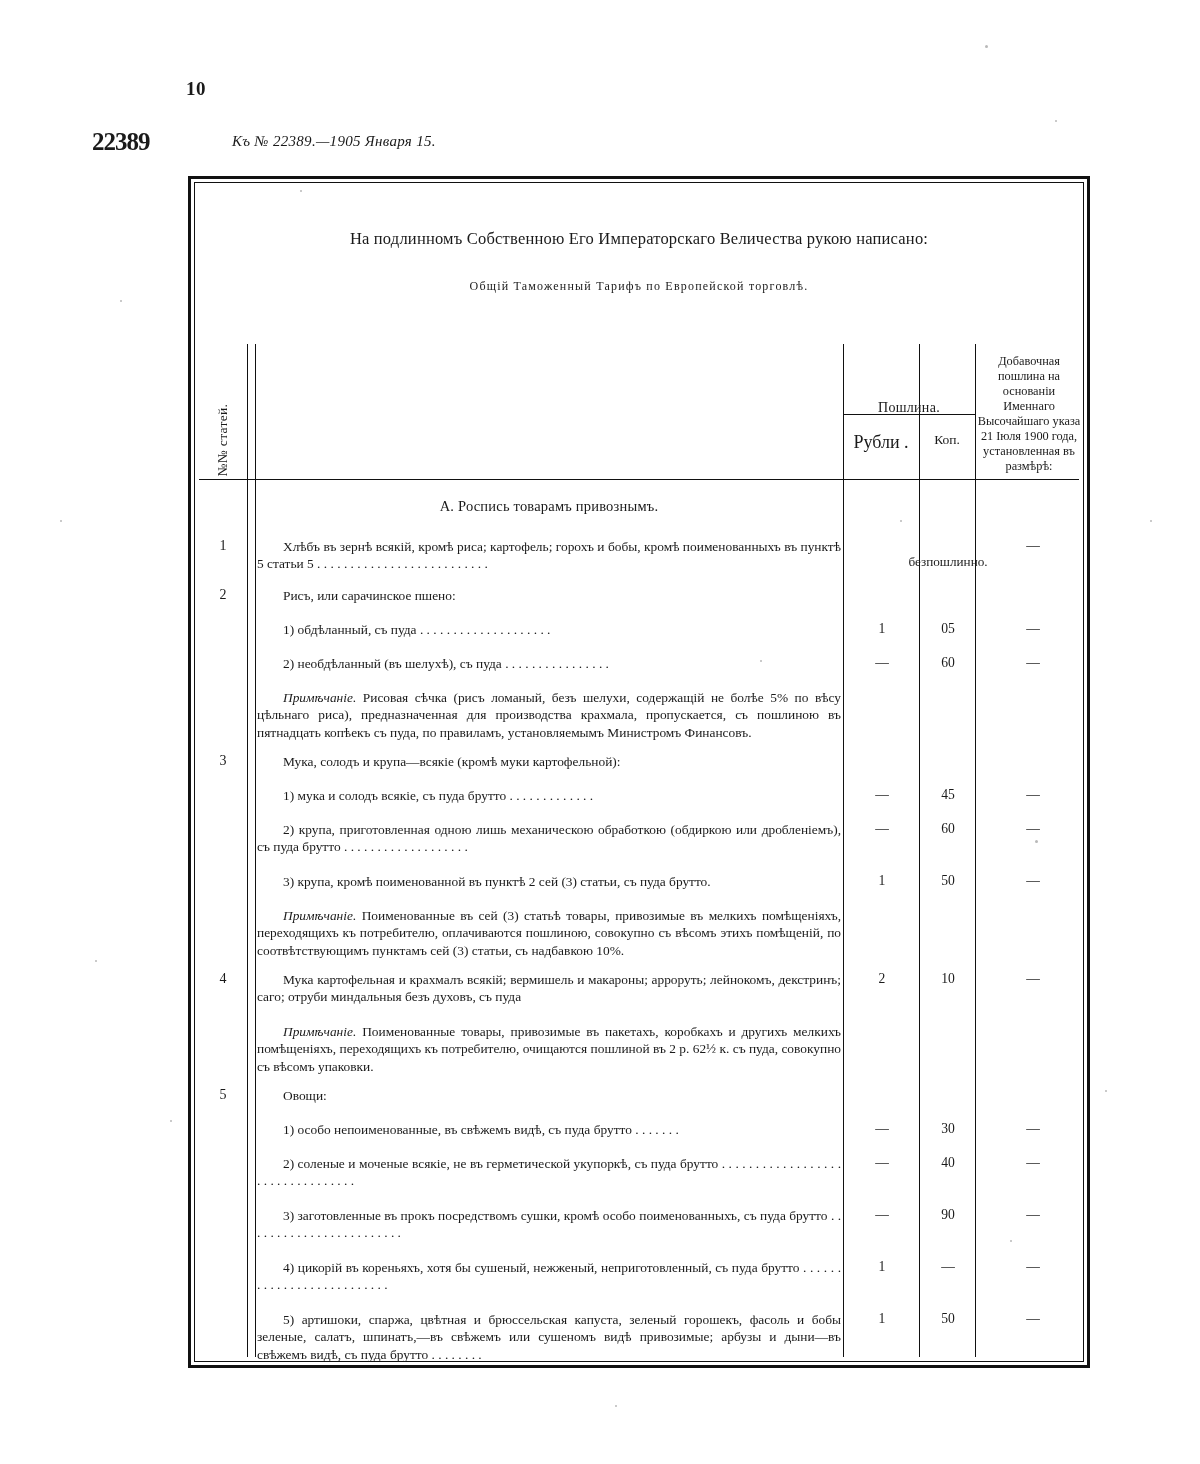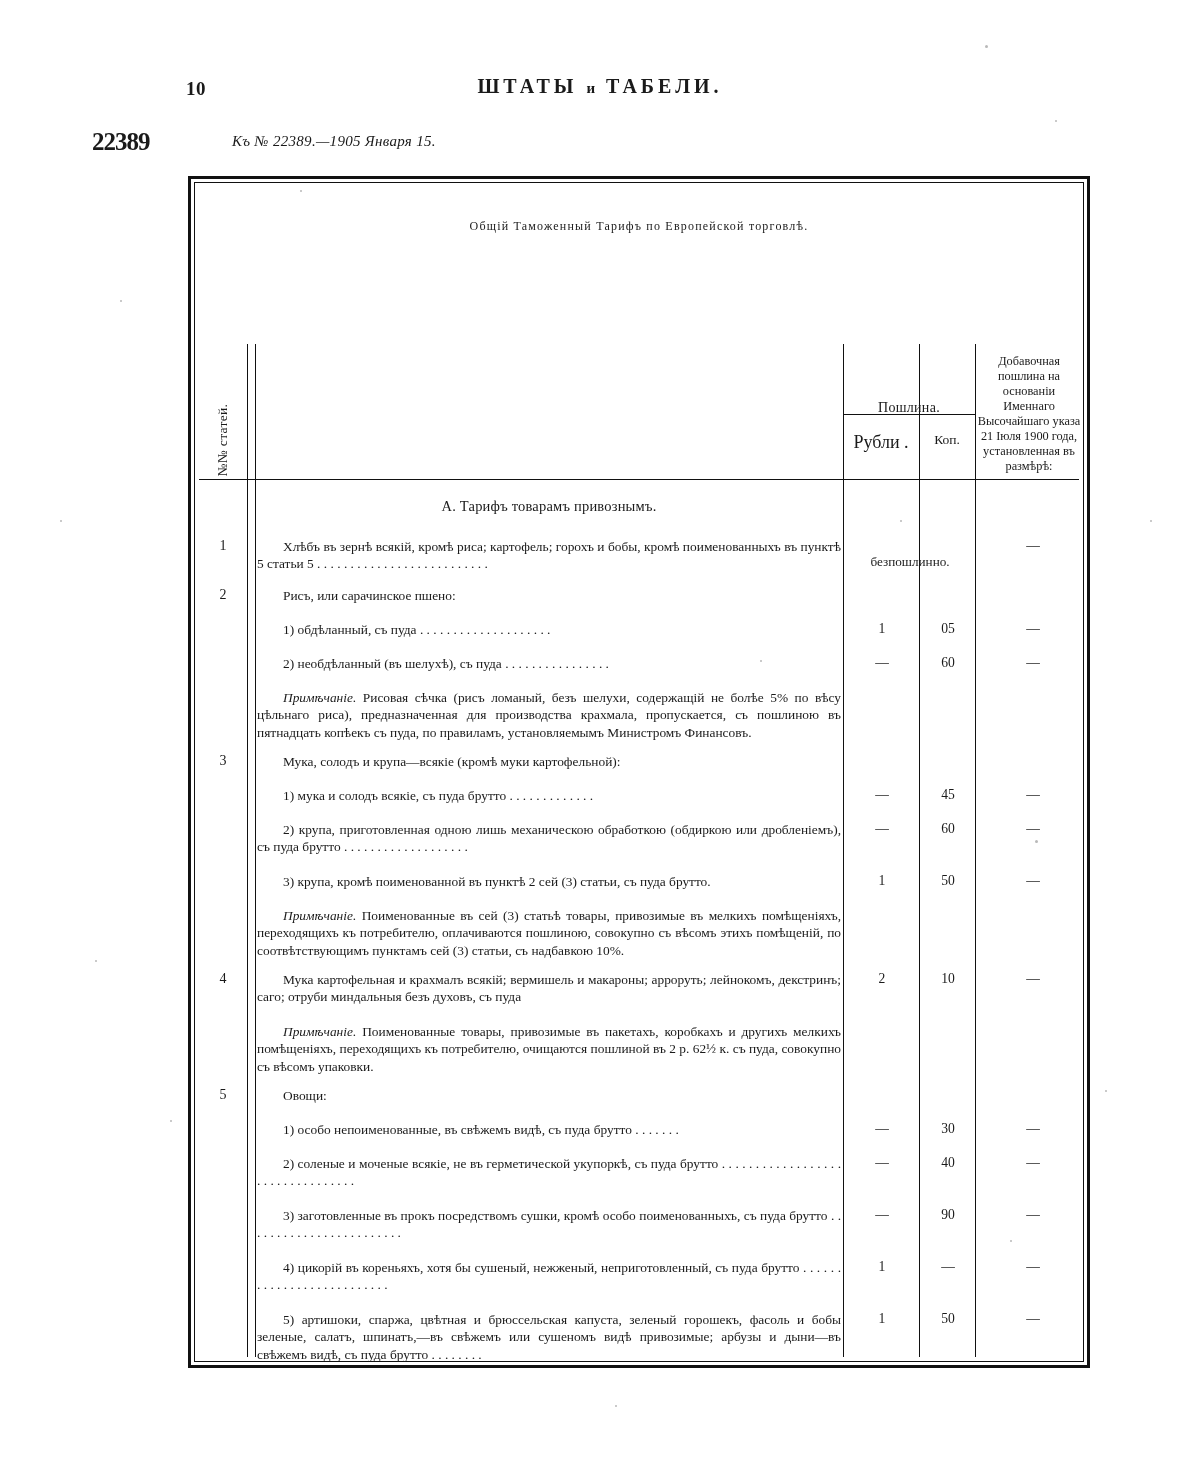--- a/index.html
+++ b/index.html
@@ -238,33 +238,29 @@
   }
   .speck { position: absolute; background: #b9b9b9; border-radius: 50%; }
 </style>
 </head>
 <body>
 
 <div class="page">
 
   <div class="folio">10</div>
 
-  <div class="running-head">
-    <span>ШТАТЫ</span>
-    <span class="sm">и</span>
-    <span>ТАБЕЛИ.</span>
-  </div>
 
   <div class="doc-number">22389</div>
   <div class="doc-ref">Къ № 22389.—1905 Января 15.</div>
 
   <div class="frame">
     <div class="frame-inner">
 
       <div class="preamble">
+        <div class="pre-line1">На подлинномъ Собственною Его Императорскаго Величества рукою написано:</div>
         <div class="pre-title">Общій Таможенный Тарифъ по Европейской торговлѣ.</div>
       </div>
 
       <div class="tbl">
         <div class="vr vr-a"></div>
         <div class="vr vr-b"></div>
         <div class="vr vr-c"></div>
         <div class="vr vr-d"></div>
         <div class="vr vr-e"></div>
         <div class="hr1"></div>
@@ -272,25 +268,25 @@
 
         <div class="col-no-label">
           <span>№№ статей.</span>
         </div>
         <div class="th-duty">Пошлина.</div>
         <div class="th-rub">Рубли .</div>
         <div class="th-kop">Коп.</div>
         <div class="th-extra">Добавочная пошлина на основаніи Именнаго Высочайшаго указа 21 Іюля 1900 года, установленная въ размѣрѣ:</div>
 
         <div class="body" id="rows">
-          <div class="section-head" style="top:18px">А. Тарифъ товарамъ привознымъ.</div>
+          <div class="section-head" style="top:18px">А. Роспись товарамъ привознымъ.</div>
         <div class="row" style="top: 58px;">
               <div class="cell-no">1</div>
               <div class="cell-text"><span class="ind"></span>Хлѣбъ въ зернѣ всякій, кромѣ риса; картофель; горохъ и бобы, кромѣ поименованныхъ въ пунктѣ 5 статьи 5 . . . . . . . . . . . . . . . . . . . . . . . . . .</div>
-              <div class="free-span" style="top: 16px;">безпошлинно.</div>
+              <div class="free-span" style="top: 16px; padding-left: 38px;">безпошлинно.</div>
               <div class="cell-extra">—</div>
             </div>
             <div class="row" style="top: 107px;">
               <div class="cell-no">2</div>
               <div class="cell-text"><span class="ind"></span>Рисъ, или сарачинское пшено:</div>
             </div>
             <div class="row" style="top: 141px;">
               <div class="cell-text"><span class="ind"></span>1) обдѣланный, съ пуда . . . . . . . . . . . . . . . . . . . .</div>
               <div class="cell-rub">1</div>
               <div class="cell-kop">05</div>

